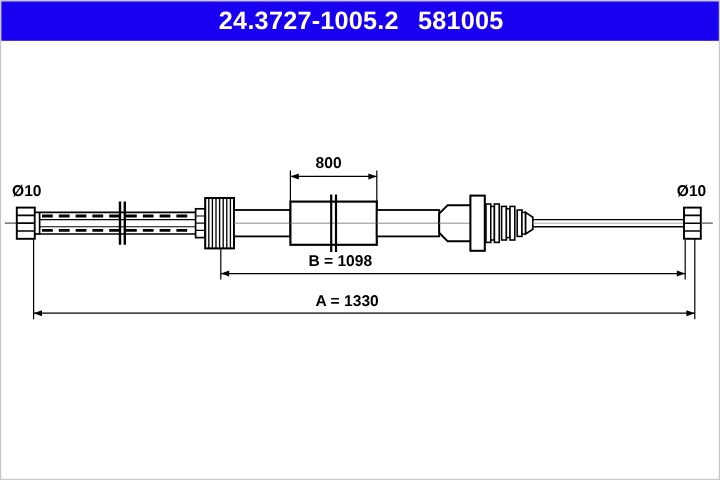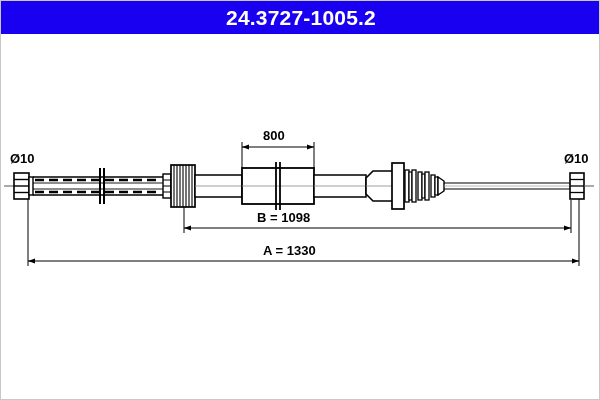--- a/index.html
+++ b/index.html
@@ -62,20 +62,21 @@
   .lbl-dia { font-size: 13px; }
   .lbl-dim { font-size: 13px; }
 </style>
 </head>
 <body>
 
 <div id="page">
 
   <div id="header-band">
     <span class="htext">24.3727-1005.2</span>
+    <span class="htext">581005</span>
   </div>
 
   <div id="drawing-area">
     <svg class="dwg" viewBox="0 0 600 366" xmlns="http://www.w3.org/2000/svg">
 
       <g>
 
         <line x1="3" y1="152" x2="13" y2="152" stroke="#555" stroke-width="1"></line>
 
         <rect x="13" y="139" width="15" height="26" fill="#ffffff" stroke="#000000" stroke-width="1.6"></rect>

